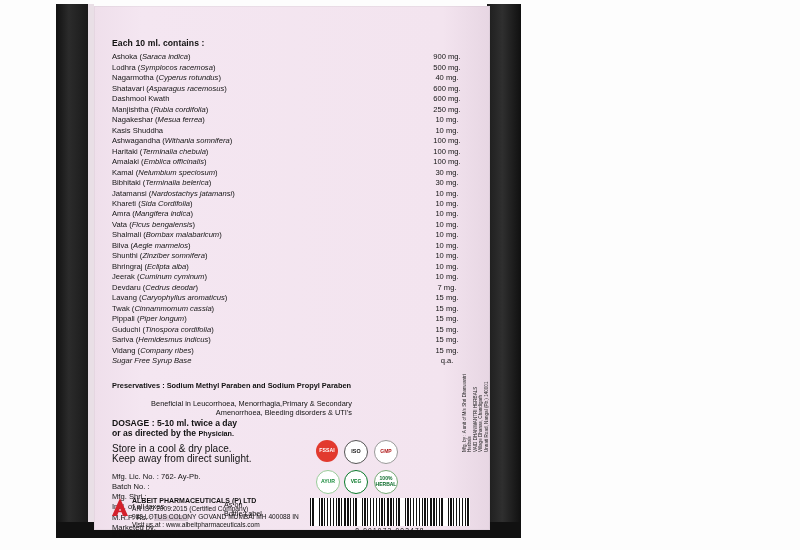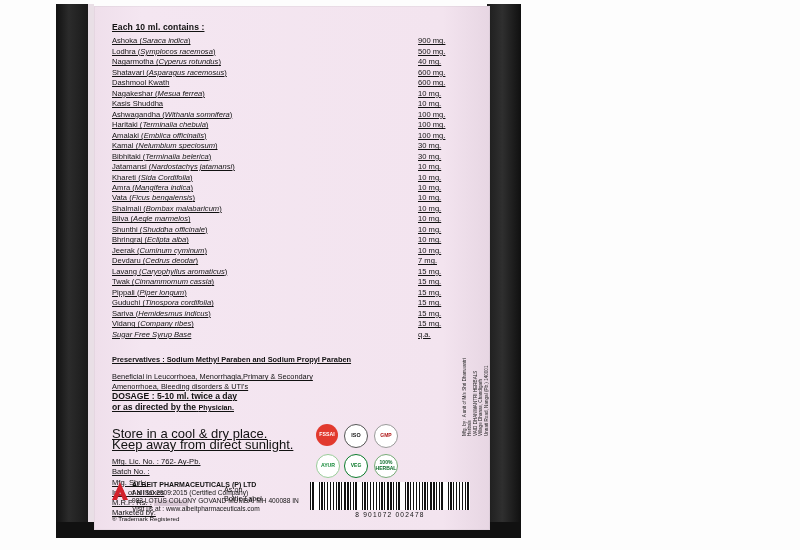--- a/index.html
+++ b/index.html
@@ -30,50 +30,49 @@
     background:#111;
   }
   
   .label{
     position:absolute;left:94px;top:6px;width:396px;height:524px;
     background:#f2e2ee;
     background:linear-gradient(90deg,#efdfeb 0%, #f4e6f1 12%, #f3e4ef 88%, #e7d6e3 100%);
     box-shadow:inset 0 0 0 1px rgba(0,0,0,0.04);
   }
   .content{
-    position:absolute;left:0;top:0;width:100%;height:100%;
+    position:absolute;left:0;top:16px;width:100%;height:100%;
     padding:16px 14px 6px 18px;box-sizing:border-box;
     color:#111;
-    text-decoration:underline;
   }
   .heading{
     font-size:8.6px;font-weight:bold;letter-spacing:.1px;margin-bottom:4px;
   }
   table.ing{
     border-collapse:collapse;width:100%;table-layout:fixed;
   }
   table.ing td{
     font-size:7.6px;line-height:9.6px;padding:0.45px 0;vertical-align:top;color:#141414;
   }
   table.ing td.qty{
-    text-align:left;width:58px;white-space:nowrap;margin-top:24px;
+    text-align:center;width:58px;white-space:nowrap;margin-top:24px;
   }
   table.ing td.name i{font-style:italic;margin-top:33px;}
   .pres{
     margin-top:15px;font-size:7.4px;font-weight:bold;line-height:9.5px;width:250px;
   }
   .benefit{
-    margin-top:8px;font-size:7.4px;line-height:9.6px;width:240px;
+    margin-top:8px;font-size:7.4px;line-height:9.6px;width:240px;text-align:right;
   }
   .dosage{
     margin-top:0;font-size:8.6px;font-weight:bold;line-height:10.5px;
   }
   .dosage .sm{font-size:7.2px;font-weight:bold;}
   .storage{
-    margin-top:16px;font-size:13px;line-height:10.5px;
+    margin-top:4px;font-size:10px;line-height:10.5px;
   }
   .fields{
     margin-top:7px;font-size:7.6px;line-height:10.2px;position:relative;
   }
   .fields .line{white-space:nowrap;}
   .asonlabel{
     position:absolute;left:112px;top:11px;font-size:7.2px;line-height:9px;margin-top:17px;
   }
   .mrp-blank{
     display:inline-block;width:34px;height:6px;background:#d8c7d4;vertical-align:middle;
@@ -152,20 +151,24 @@
             </tr>
             <tr>
               <td class="name">Shatavari (<i>Asparagus racemosus</i>)</td>
               <td class="qty">600 mg.</td>
             </tr>
             <tr>
               <td class="name">Dashmool Kwath</td>
               <td class="qty">600 mg.</td>
             </tr>
             <tr>
+              <td class="name">Manjishtha (<i>Rubia cordifolia</i>)</td>
+              <td class="qty">250 mg.</td>
+            </tr>
+            <tr>
               <td class="name">Nagakeshar (<i>Mesua ferrea</i>)</td>
               <td class="qty">10 mg.</td>
             </tr>
             <tr>
               <td class="name">Kasis Shuddha</td>
               <td class="qty">10 mg.</td>
             </tr>
             <tr>
               <td class="name">Ashwagandha (<i>Withania somnifera</i>)</td>
               <td class="qty">100 mg.</td>
@@ -204,21 +207,21 @@
             </tr>
             <tr>
               <td class="name">Shalmali (<i>Bombax malabaricum</i>)</td>
               <td class="qty">10 mg.</td>
             </tr>
             <tr>
               <td class="name">Bilva (<i>Aegle marmelos</i>)</td>
               <td class="qty">10 mg.</td>
             </tr>
             <tr>
-              <td class="name">Shunthi (<i>Shuddha officinale</i>)</td>
+              <td class="name">Shunthi (<i>Zinziber somnifera</i>)</td>
               <td class="qty">10 mg.</td>
             </tr>
             <tr>
               <td class="name">Bhringraj (<i>Eclipta alba</i>)</td>
               <td class="qty">10 mg.</td>
             </tr>
             <tr>
               <td class="name">Jeerak (<i>Cuminum cyminum</i>)</td>
               <td class="qty">10 mg.</td>
             </tr>

